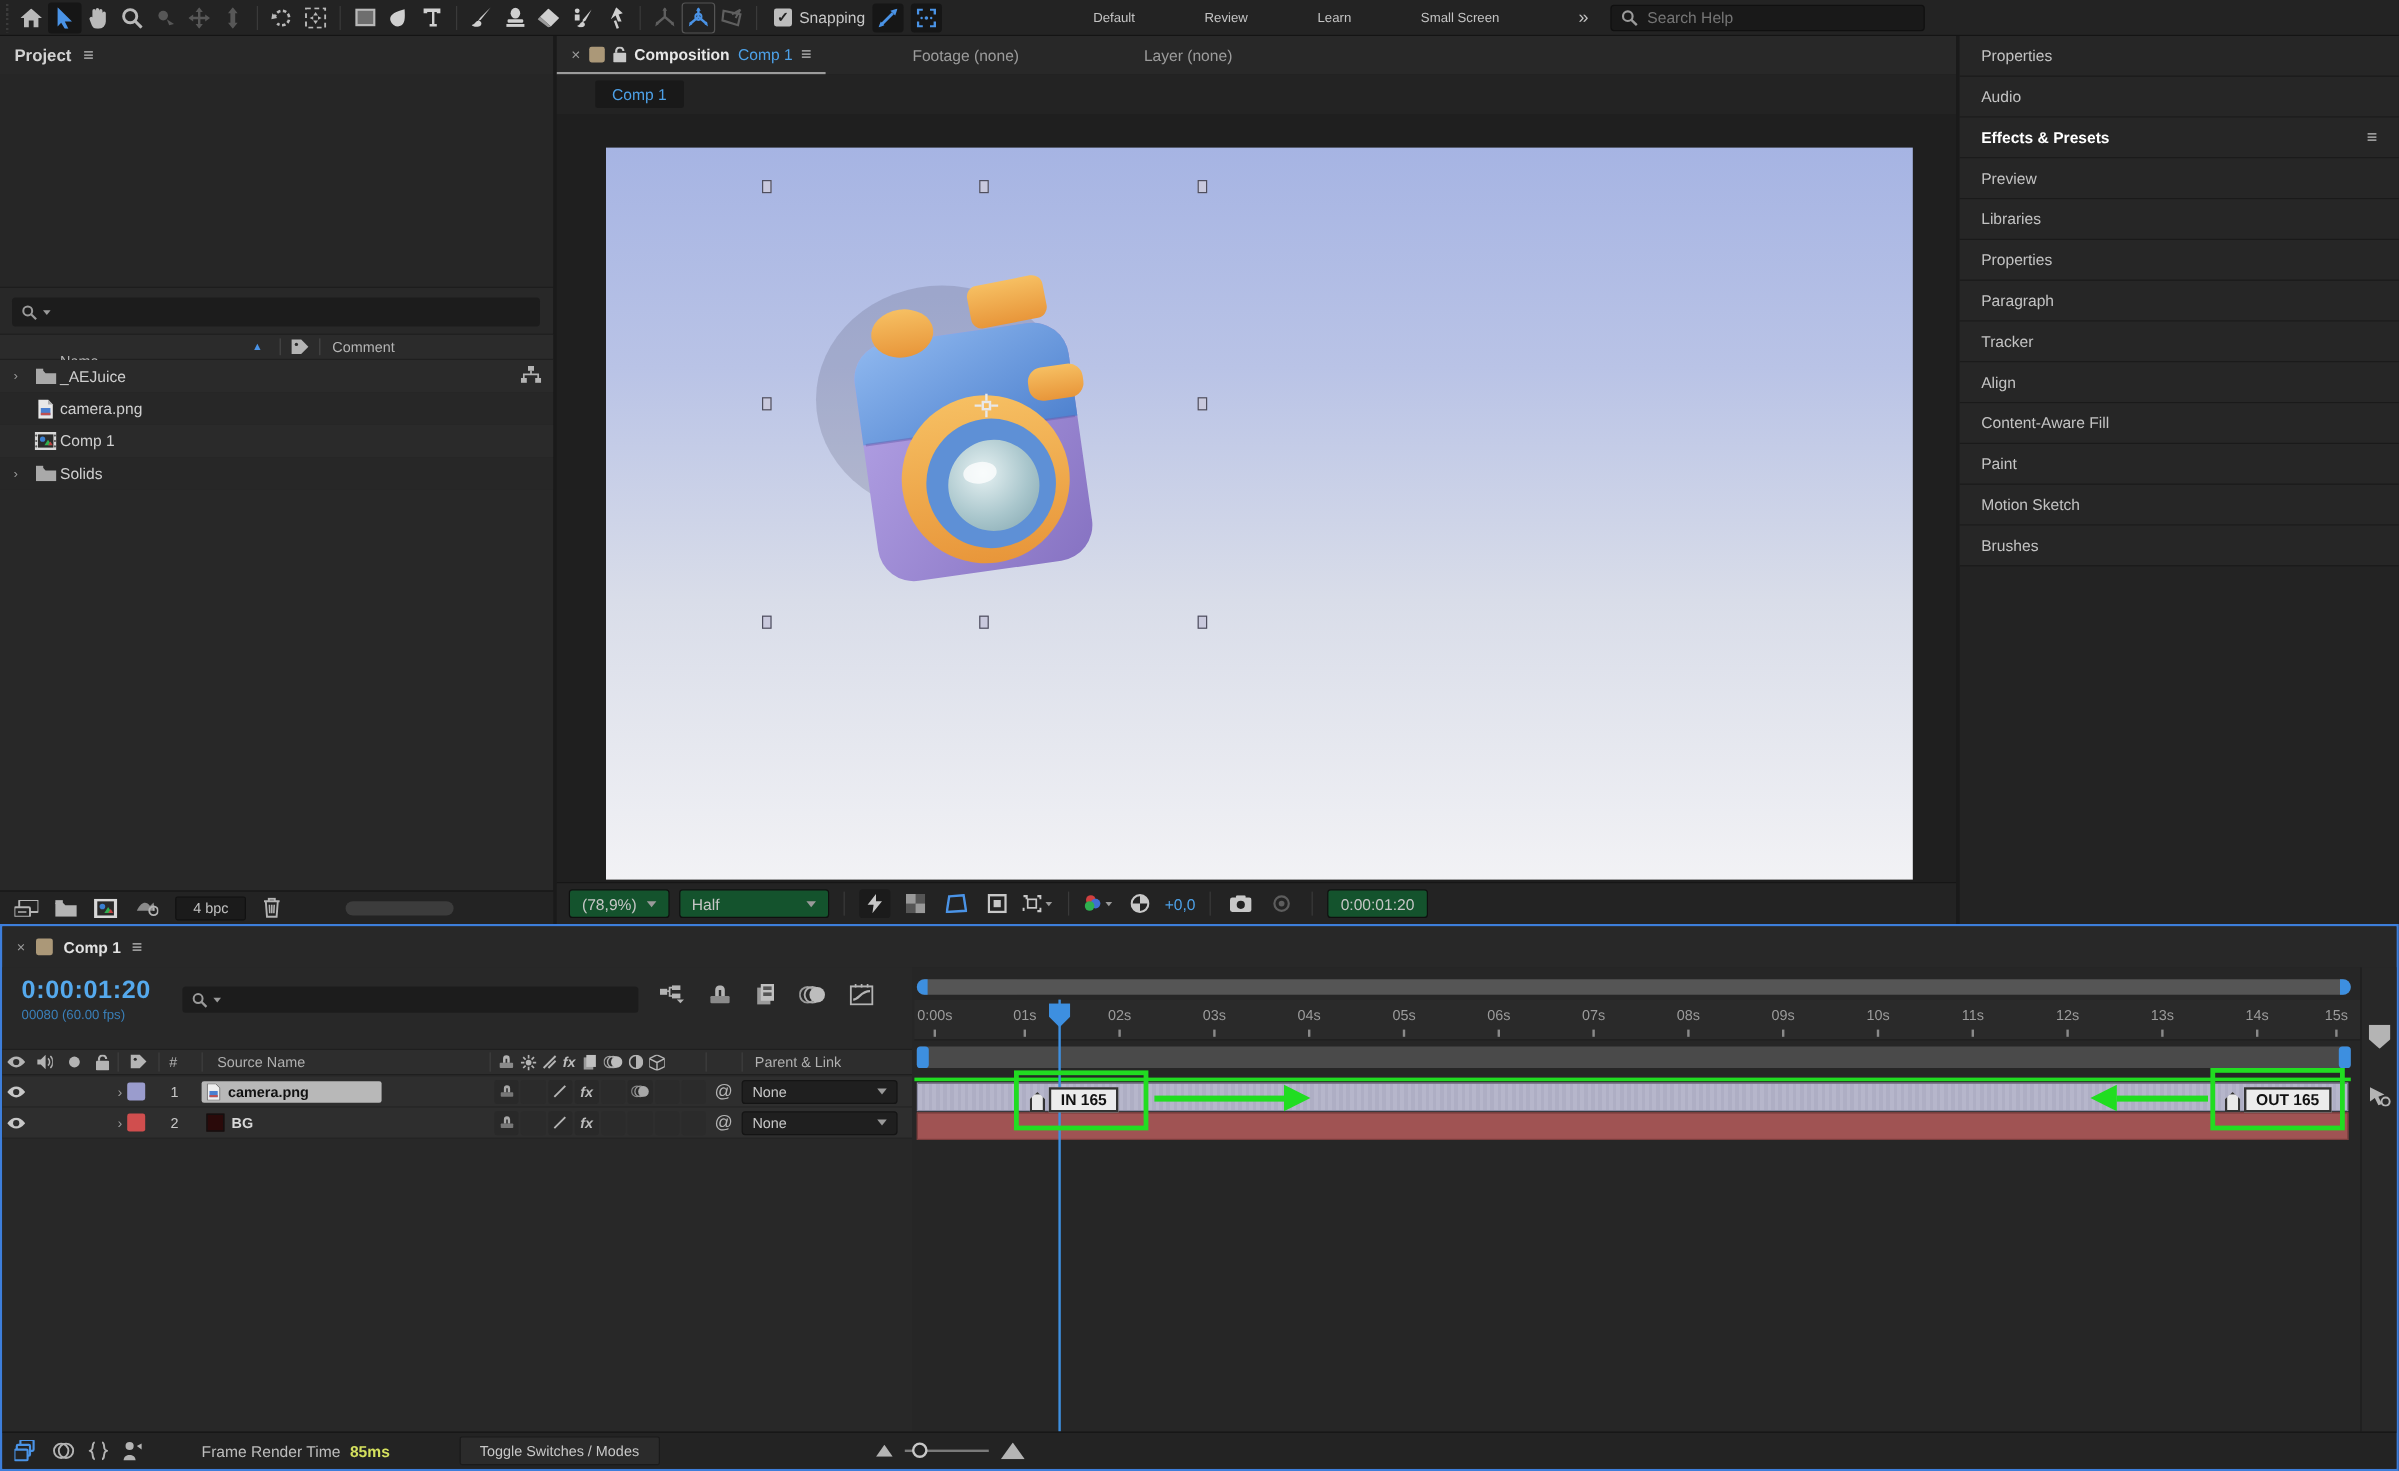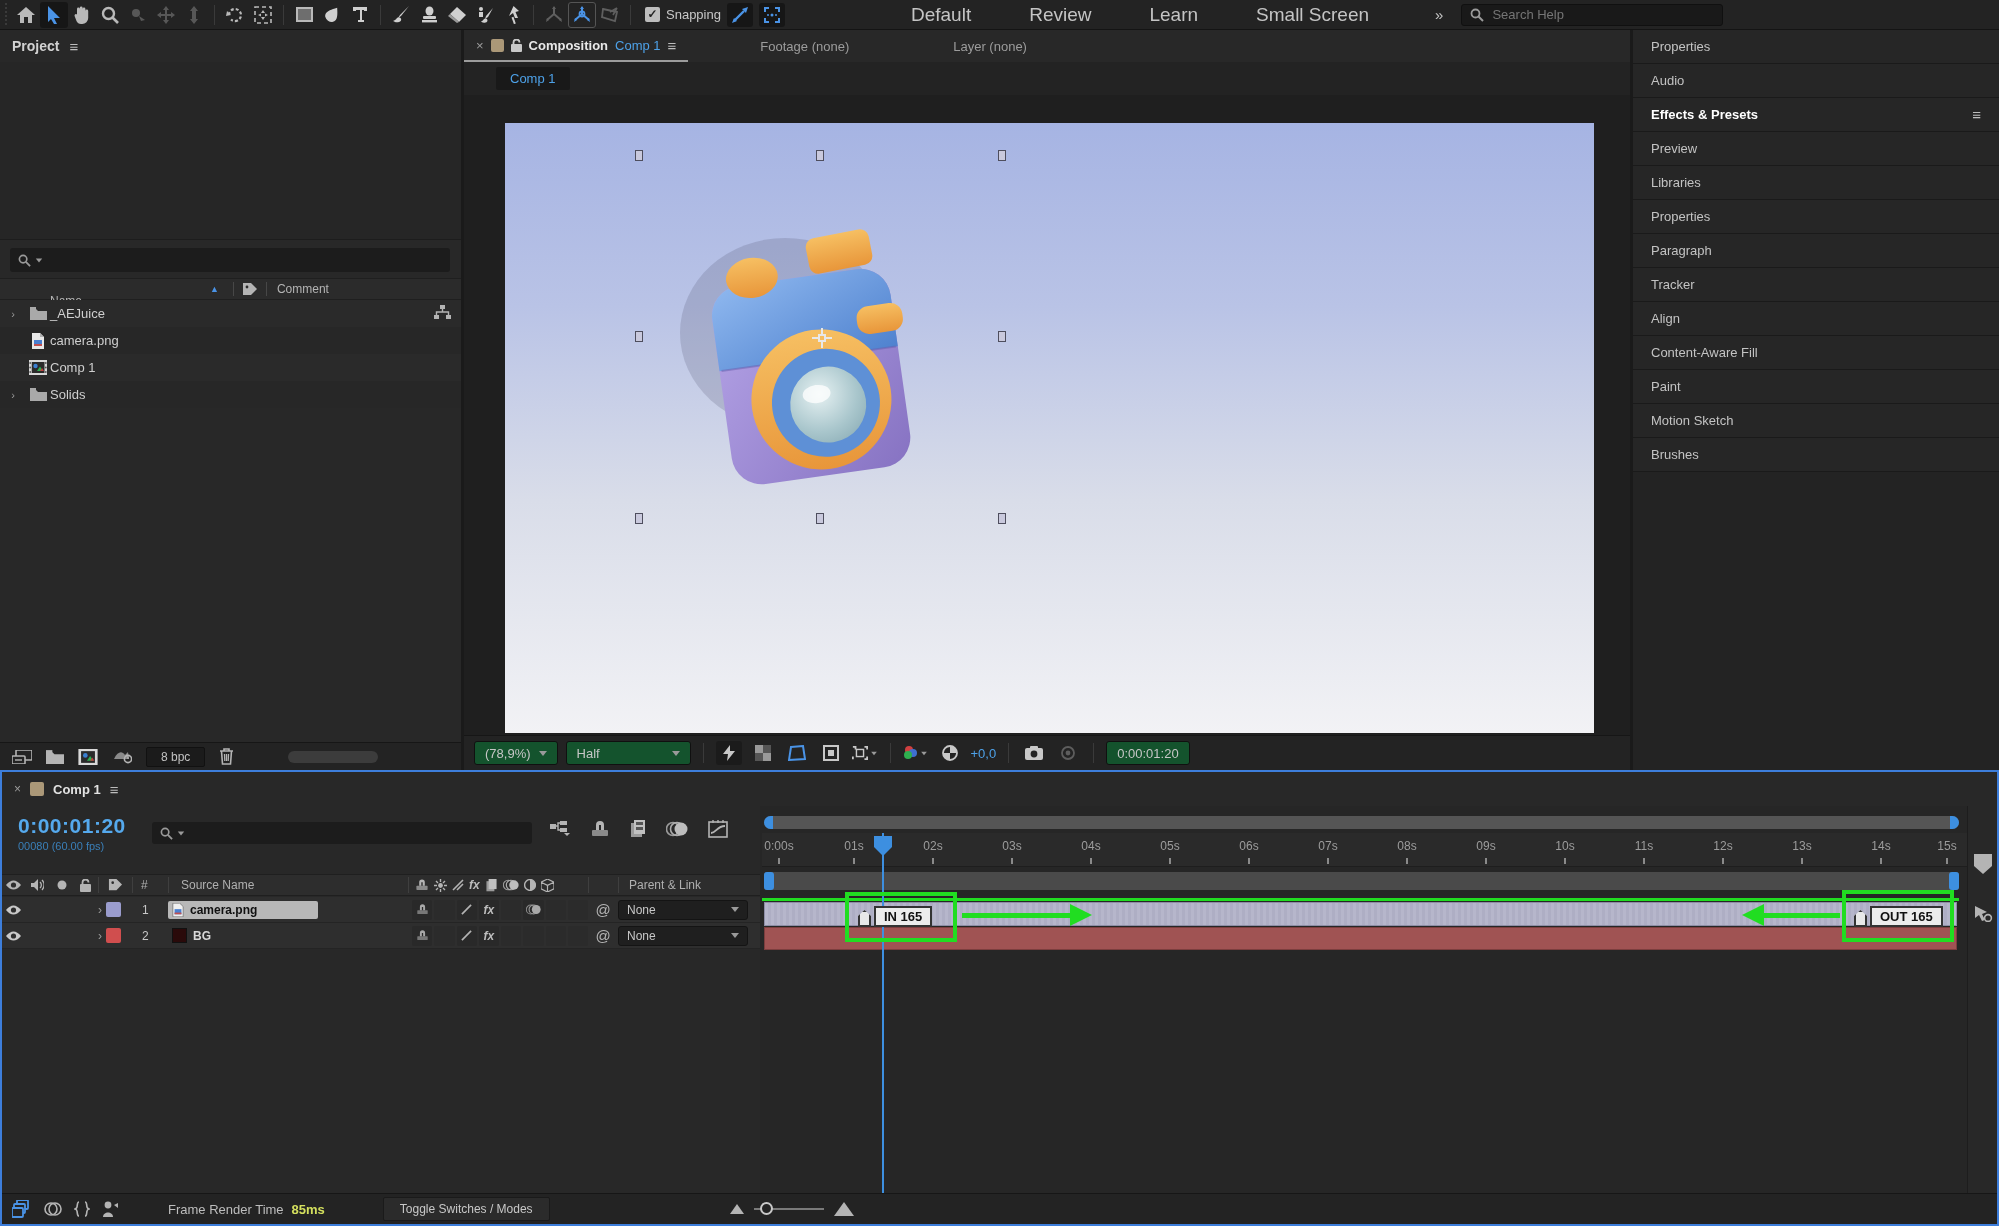--- a/index.html
+++ b/index.html
@@ -9,21 +9,21 @@
   #toolbar { position:absolute; left:0; top:0; width:1999px; height:30px; background:#232323; border-bottom:1px solid #141414; display:flex; align-items:center; }
   .grip { width:10px; height:24px; margin-left:2px; background-image:repeating-linear-gradient(#3a3a3a 0 2px, transparent 2px 4px); background-size:2px 100%; background-repeat:no-repeat; background-position:3px 0; }
   .tool { width:28px; height:26px; display:flex; align-items:center; justify-content:center; border-radius:3px; position:relative; }
   .tool.active { background:#161616; }
   .tool.dim { opacity:.35; }
   .tool svg { display:block; }
   .tsep { width:1px; height:20px; background:#3a3a3a; margin:0 6px; }
   .snap-wrap { display:flex; align-items:center; gap:6px; margin-left:8px; }
   .checkbox { width:15px; height:15px; background:#bdbdbd; border-radius:2px; color:#222; font-size:12px; line-height:15px; text-align:center; font-weight:bold; }
   .snapbtn { width:26px; height:24px; background:#161616; border-radius:3px; display:flex; align-items:center; justify-content:center; }
-  #workspaces { display:flex; align-items:center; gap:46px; margin-left:120px; color:#c4c4c4; font-size:19px; }
+  #workspaces { display:flex; align-items:center; gap:46px; margin-left:120px; color:#c4c4c4; font-size:11px; }
   .ws { padding:4px 6px; }
   #ws-overflow { margin-left:60px; font-size:15px; color:#c4c4c4; }
   #help-search { margin-left:18px; width:262px; height:22px; background:#191919; border:1px solid #101010; border-radius:3px; display:flex; align-items:center; gap:8px; padding:0 8px; }
   #help-search input { background:transparent; border:none; outline:none; color:#9a9a9a; font-size:13px; width:200px; font-family:"Liberation Sans",sans-serif; }
 
   
   #main { position:absolute; left:0; top:30px; width:1999px; height:740px; display:flex; }
 
   
   #project { width:464px; height:100%; background:#282828; border-right:3px solid #1a1a1a; position:relative; }
@@ -390,21 +390,21 @@
           <rect x="2.5" y="2" width="13" height="11" fill="#2a2a2a"></rect>
           <circle cx="6.5" cy="6" r="2.2" fill="#3a7fd0"></circle>
           <path d="M8 11 L11 6.5 L14 11 Z" fill="#2fae4f"></path>
           <path d="M11 11 L13 8 L15 11 Z" fill="#c04040"></path>
         </svg>
       <svg width="20" height="15" viewBox="0 0 20 15">
           <path d="M2 10 C6 2 10 2 13 6 L16 3 L17 10 Z" fill="#8a8a8a"></path>
           <circle cx="16" cy="10" r="3.6" fill="none" stroke="#b4b4b4" stroke-width="1.6"></circle>
           <line x1="16" y1="10" x2="16" y2="7.5" stroke="#b4b4b4" stroke-width="1.4"></line>
         </svg>
-      <span id="bpc">8 bpc</span>
+      <span id="bpc">4 bpc</span>
       <svg width="15" height="17" viewBox="0 0 15 17">
           <path d="M1 3 H14 M5 3 V1 H10 V3 M2.5 3 L3.5 16 H11.5 L12.5 3" fill="none" stroke="#b4b4b4" stroke-width="1.6"></path>
           <line x1="5.5" y1="6" x2="5.8" y2="13" stroke="#b4b4b4" stroke-width="1.3"></line>
           <line x1="7.5" y1="6" x2="7.5" y2="13" stroke="#b4b4b4" stroke-width="1.3"></line>
           <line x1="9.5" y1="6" x2="9.2" y2="13" stroke="#b4b4b4" stroke-width="1.3"></line>
         </svg>
       <div id="proj-scroll"></div>
     </div>
   </div>
 

